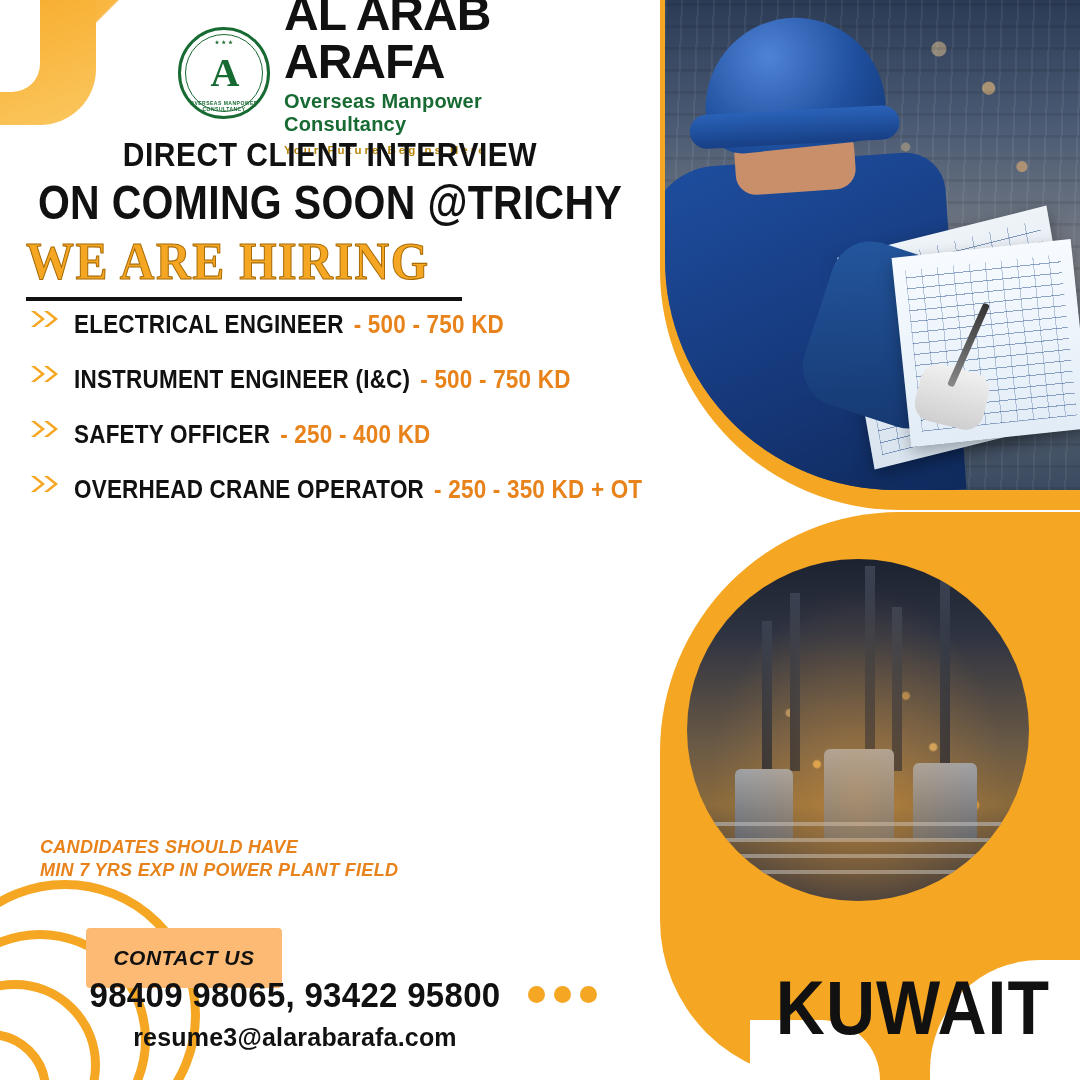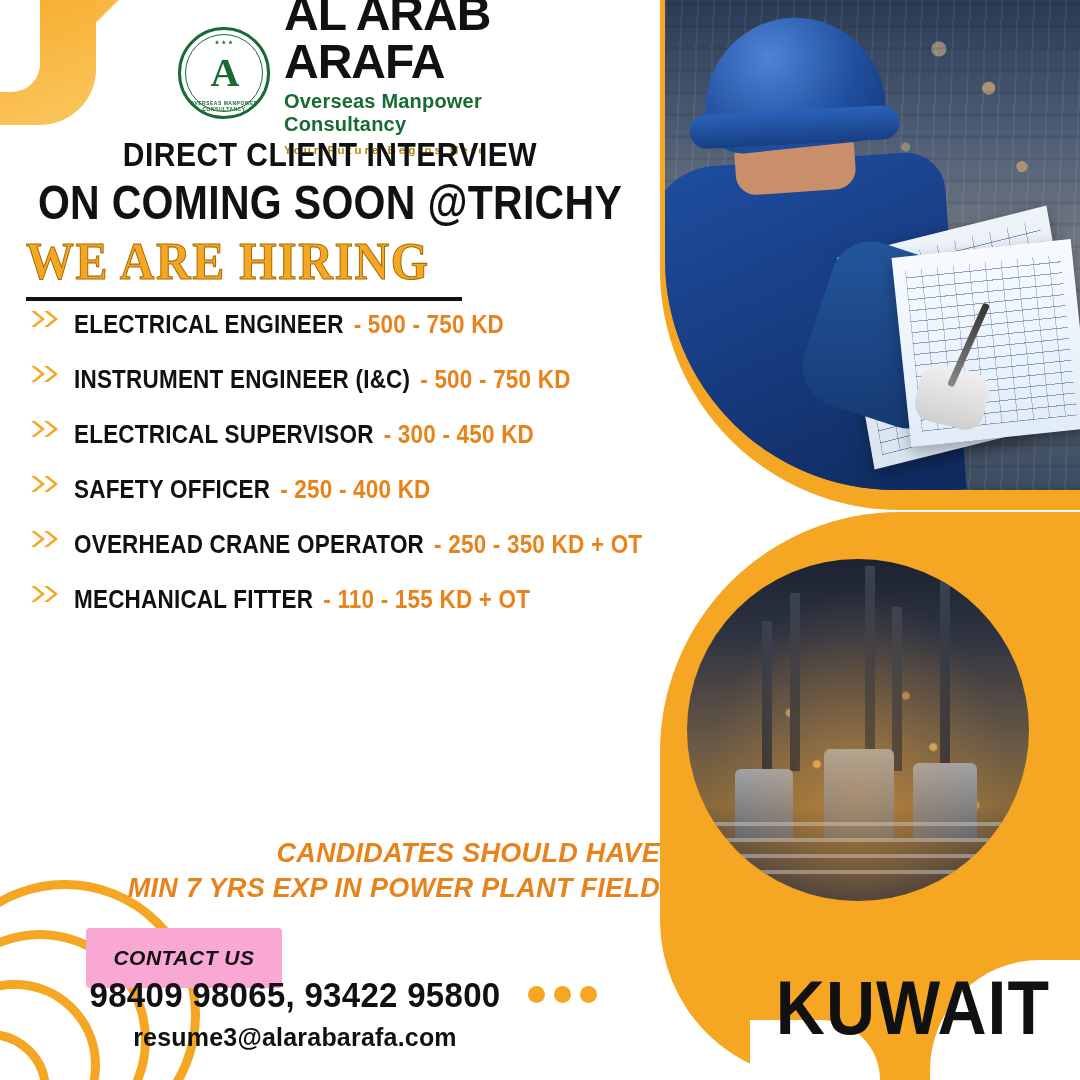--- a/index.html
+++ b/index.html
@@ -261,29 +261,29 @@
     font-size: 22.5px; font-weight: 800; color: #111; letter-spacing: .2px;
     transform: scaleY(1.12); white-space: nowrap;
   }
   .job-sal {
     font-size: 22.5px; font-weight: 800; color: #e8821a; letter-spacing: .2px;
     transform: scaleY(1.12); white-space: nowrap;
   }
 
   
   .note {
-    position:absolute; left: 40px; top: 836px; width: 620px; text-align:right;
-    color: #e8821a; font-weight: 800; font-style: italic; font-size: 27px;
+    position:absolute; left: 40px; top: 836px; width: 620px; text-align:left;
+    color: #e8821a; font-weight: 800; font-style: italic; font-size: 18px;
     line-height: 1.28; letter-spacing: .3px;
   }
 
   
   .contact-btn {
     position:absolute; left: 86px; top: 928px; width: 196px; height: 60px;
-    background: #f9a8d4; border-radius: 4px;
+    background: #fdba74; border-radius: 4px;
     display:flex; align-items:center; justify-content:center;
     font-style: italic; font-weight: 800; font-size: 21px; color: #111;
     letter-spacing: .5px;
   }
   .phones {
     position:absolute; left: 60px; top: 976px; width: 470px; text-align:center;
     font-size: 33px; font-weight: 800; color: #111; letter-spacing: .3px;
     transform: scaleY(1.08);
   }
   .dots { position:absolute; left: 528px; top: 986px; display:flex; gap: 9px; }
@@ -393,53 +393,33 @@
       <span class="job-title">INSTRUMENT ENGINEER (I&amp;C)</span>
       <span class="job-sal">- 500 - 750 KD</span>
     </div>
     <div class="job">
       <span class="chev">
   <svg width="34" height="20" viewBox="0 0 34 20">
     <path d="M1 2 L11 10 L1 18 L5 18 L15 10 L5 2 Z" fill="#f5a623"></path>
     <path d="M14 2 L24 10 L14 18 L18 18 L28 10 L18 2 Z" fill="#f5a623"></path>
   </svg>
       </span>
-      <span class="job-title">ELECTRICAL SUPERVISOR</span>
-      <span class="job-sal">- 300 - 450 KD</span>
-    </div>
-    <div class="job">
-      <span class="chev">
-  <svg width="34" height="20" viewBox="0 0 34 20">
-    <path d="M1 2 L11 10 L1 18 L5 18 L15 10 L5 2 Z" fill="#f5a623"></path>
-    <path d="M14 2 L24 10 L14 18 L18 18 L28 10 L18 2 Z" fill="#f5a623"></path>
-  </svg>
-      </span>
       <span class="job-title">SAFETY OFFICER</span>
       <span class="job-sal">- 250 - 400 KD</span>
     </div>
     <div class="job">
       <span class="chev">
   <svg width="34" height="20" viewBox="0 0 34 20">
     <path d="M1 2 L11 10 L1 18 L5 18 L15 10 L5 2 Z" fill="#f5a623"></path>
     <path d="M14 2 L24 10 L14 18 L18 18 L28 10 L18 2 Z" fill="#f5a623"></path>
   </svg>
       </span>
       <span class="job-title">OVERHEAD CRANE OPERATOR</span>
       <span class="job-sal">- 250 - 350 KD + OT</span>
     </div>
-    <div class="job">
-      <span class="chev">
-  <svg width="34" height="20" viewBox="0 0 34 20">
-    <path d="M1 2 L11 10 L1 18 L5 18 L15 10 L5 2 Z" fill="#f5a623"></path>
-    <path d="M14 2 L24 10 L14 18 L18 18 L28 10 L18 2 Z" fill="#f5a623"></path>
-  </svg>
-      </span>
-      <span class="job-title">MECHANICAL FITTER</span>
-      <span class="job-sal">- 110 - 155 KD + OT</span>
-    </div>
   </div>
 
 <div class="note">
   <div>CANDIDATES SHOULD HAVE</div>
   <div>MIN 7 YRS EXP IN POWER PLANT FIELD</div>
 </div>
 
 <div class="contact-btn">CONTACT US</div>
 <div class="phones">98409 98065, 93422 95800</div>
 <div class="dots">

